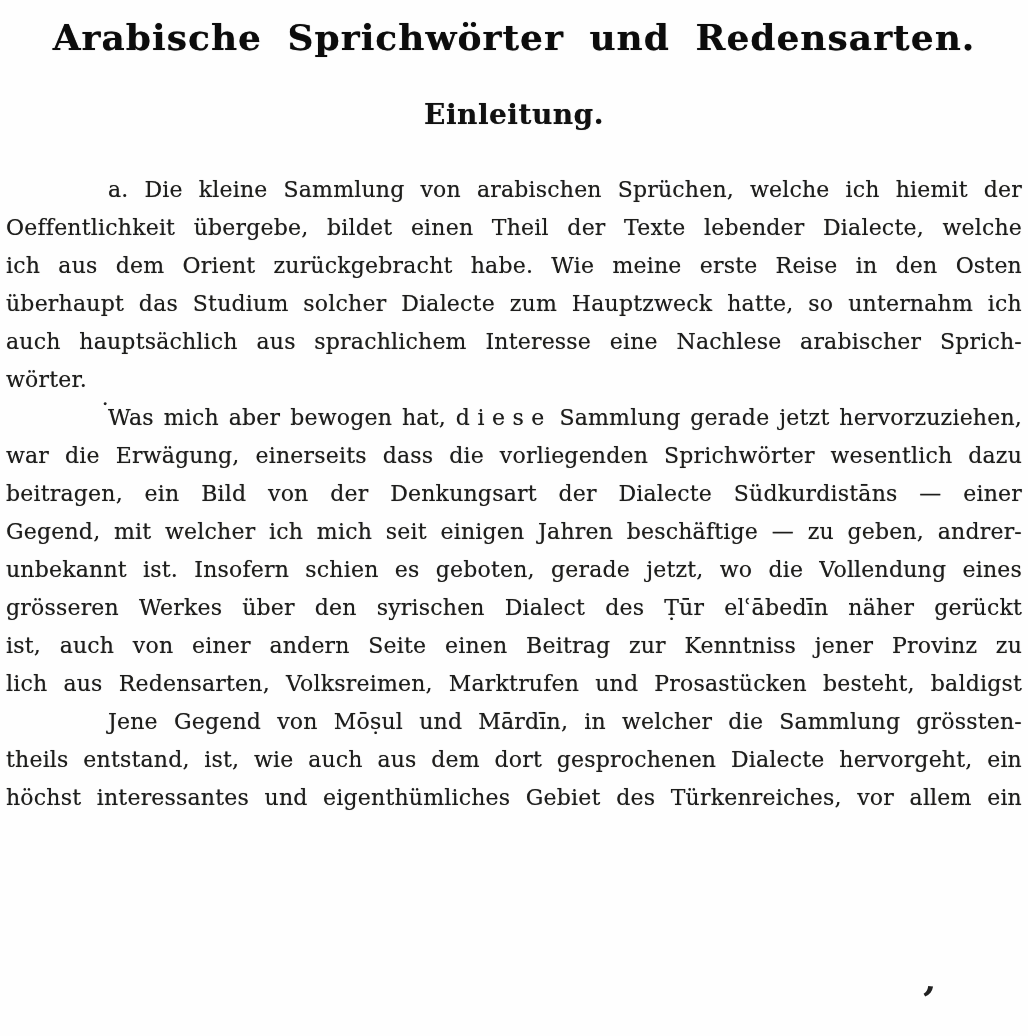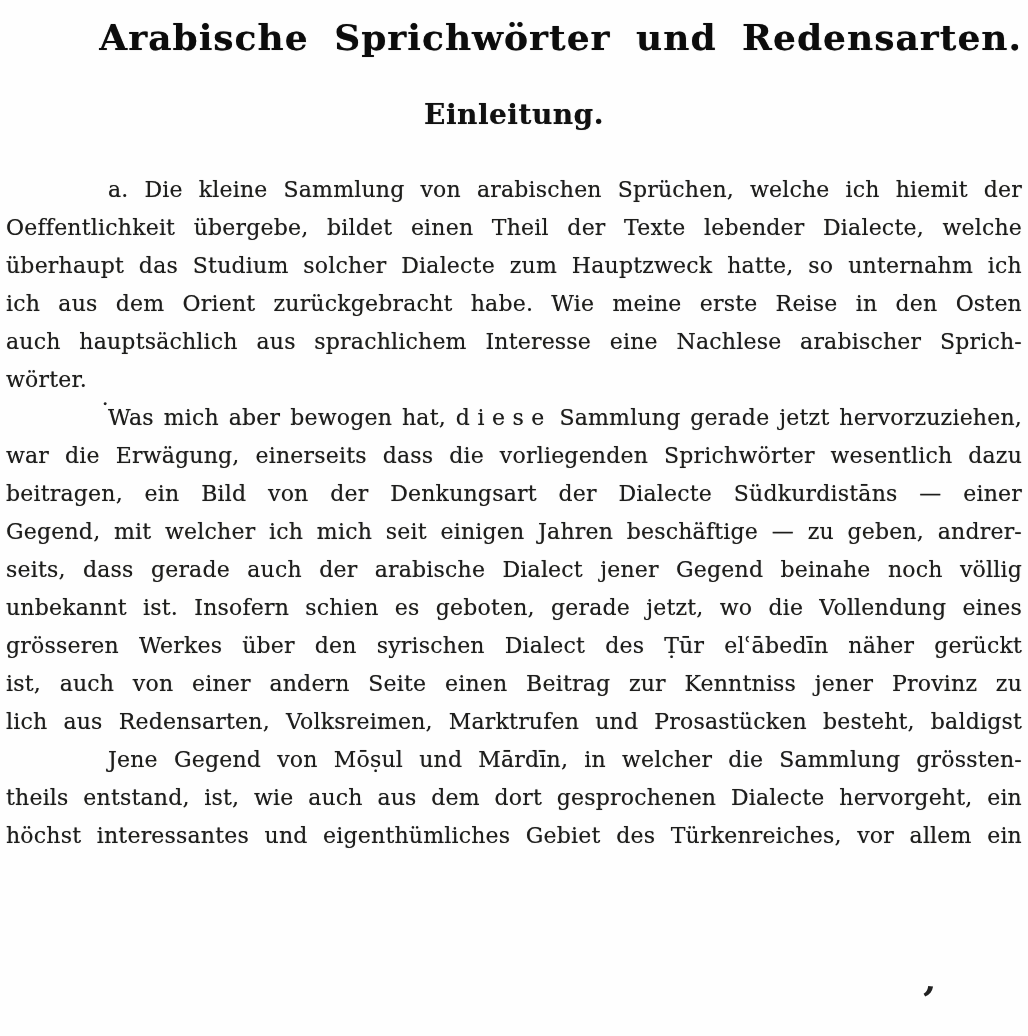--- a/index.html
+++ b/index.html
@@ -6,21 +6,21 @@
   .page{
     position:relative;
     width:1028px;height:1036px;
     background:#fefefe;
     overflow:hidden;
     font-family:"DejaVu Serif", serif;
     color:#1d1d1b;
   }
   .doc-title{
     margin:16px 6px 0 6px;
-    text-align:right;
+    text-align:center;
     font-size:36px;
     font-weight:bold;
     letter-spacing:1px;
     word-spacing:12px;
     color:#0c0c0c;
     text-shadow:0 0 0.8px rgba(0,0,0,.6);
   }
   .doc-heading{
     margin:40px 6px 8px 6px;
     text-align:center;
@@ -61,31 +61,30 @@
 </head>
 <body>
 
 <div class="page">
   <h1 class="doc-title">Arabische Sprichwörter und Redensarten.</h1>
   <h2 class="doc-heading">Einleitung.</h2>
   <div class="doc-body">
       <div class="paragraph">
         <div class="pline first"><span>a. Die kleine Sammlung von arabischen Sprüchen, welche ich hiemit der</span></div>
         <div class="pline"><span>Oeffentlichkeit übergebe, bildet einen Theil der Texte lebender Dialecte, welche</span></div>
+        <div class="pline"><span>ich aus dem Orient zurückgebracht habe. Wie meine erste Reise in den Osten</span></div>
         <div class="pline"><span>überhaupt das Studium solcher Dialecte zum Hauptzweck hatte, so unternahm ich</span></div>
-        <div class="pline"><span>ich aus dem Orient zurückgebracht habe. Wie meine erste Reise in den Osten</span></div>
         <div class="pline"><span>auch hauptsächlich aus sprachlichem Interesse eine Nachlese arabischer Sprich-</span></div>
         <div class="pline final"><span>wörter.</span></div>
       </div>
       <div class="paragraph">
         <div class="pline first"><span>Was mich aber bewogen hat, </span><span class="sperr">diese</span><span> Sammlung gerade jetzt hervorzuziehen,</span></div>
         <div class="pline"><span>war die Erwägung, einerseits dass die vorliegenden Sprichwörter wesentlich dazu</span></div>
         <div class="pline"><span>beitragen, ein Bild von der Denkungsart der Dialecte Südkurdistāns — einer</span></div>
         <div class="pline"><span>Gegend, mit welcher ich mich seit einigen Jahren beschäftige — zu geben, andrer-</span></div>
-        <div class="pline"><span>seits, dass gerade auch der arabische Dialect jener Gegend beinahe noch völlig</span></div>
         <div class="pline"><span>unbekannt ist. Insofern schien es geboten, gerade jetzt, wo die Vollendung eines</span></div>
         <div class="pline"><span>grösseren Werkes über den syrischen Dialect des Ṭūr elʿābedīn näher gerückt</span></div>
         <div class="pline"><span>ist, auch von einer andern Seite einen Beitrag zur Kenntniss jener Provinz zu</span></div>
         <div class="pline"><span>lich aus Redensarten, Volksreimen, Marktrufen und Prosastücken besteht, baldigst</span></div>
       </div>
       <div class="paragraph">
         <div class="pline first"><span>Jene Gegend von Mōṣul und Mārdīn, in welcher die Sammlung grössten-</span></div>
         <div class="pline"><span>theils entstand, ist, wie auch aus dem dort gesprochenen Dialecte hervorgeht, ein</span></div>
         <div class="pline"><span>höchst interessantes und eigenthümliches Gebiet des Türkenreiches, vor allem ein</span></div>
       </div>

